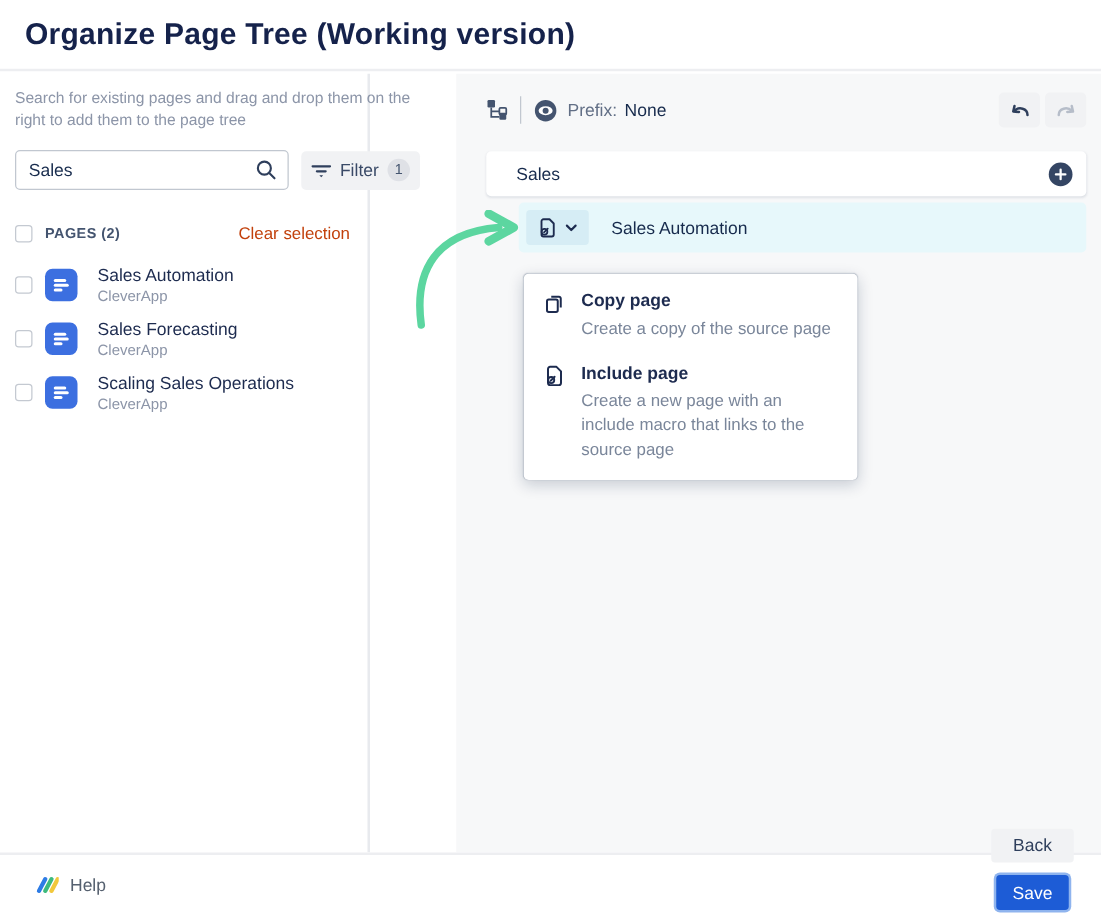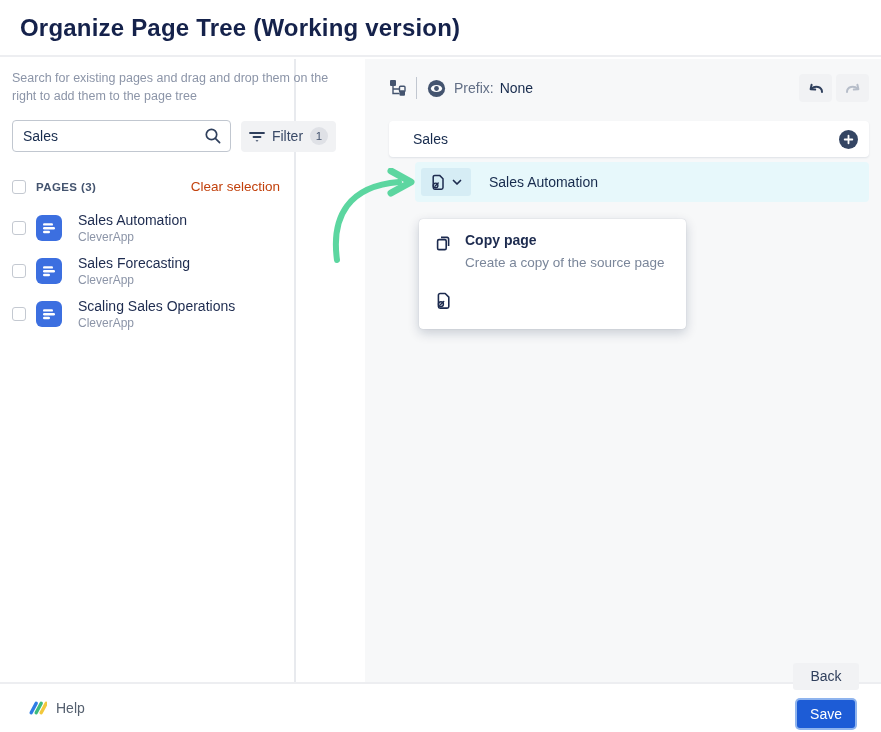--- a/index.html
+++ b/index.html
@@ -120,21 +120,21 @@
               <path d="M6.5 11.2 L8 12.8 L9.5 11.2 Z" fill="#2F3F5C"></path>
             </svg>
         </span>
         <span>Filter</span>
         <span class="filter-badge">1</span>
       </button>
     </div>
 
     <div class="pages-header">
       <span class="checkbox"></span>
-      <span class="label">PAGES (3)</span>
+      <span class="label">PAGES (2)</span>
       <span class="clear-link">Clear selection</span>
     </div>
 
     <div class="page-list">
       <div class="page-row">
         <span class="checkbox"></span>
         <span class="doc-icon">
           <svg width="16" height="16" viewBox="0 0 16 16">
               <rect x="2" y="3.2" width="10" height="2.4" rx="1.2" fill="#fff"></rect>
               <rect x="2" y="7" width="12" height="2.4" rx="1.2" fill="#fff"></rect>
@@ -259,20 +259,24 @@
         </span>
       </div>
       <div class="menu-item">
         <span class="menu-icon">
           <svg width="17" height="18" viewBox="0 0 16 17">
               <path d="M3.2 3 a1.6 1.6 0 0 1 1.6 -1.6 H9.6 L13 4.8 V13.6 a1.6 1.6 0 0 1 -1.6 1.6 H4.8 A1.6 1.6 0 0 1 3.2 13.6 Z" fill="none" stroke="#1D2B4F" stroke-width="1.5" stroke-linejoin="round"></path>
               <circle cx="5.6" cy="11.4" r="2.3" fill="none" stroke="#1D2B4F" stroke-width="1.4"></circle>
               <line x1="5.2" y1="11.9" x2="8.2" y2="8.9" stroke="#1D2B4F" stroke-width="1.4" stroke-linecap="round"></line>
             </svg>
         </span>
+        <span class="menu-texts">
+          <div class="menu-title">Include page</div>
+          <div class="menu-desc">Create a new page with an include macro that links to the source page</div>
+        </span>
       </div>
     </div>
   </div>
 
   <div class="green-arrow">
     <svg width="100" height="104" viewBox="0 0 100 104">
       <path d="M14 92 C8 48 26 18 76 14" fill="none" stroke="#5CD6A0" stroke-width="6" stroke-linecap="round"></path>
       <path d="M68 3 L88 14 L68 25" fill="none" stroke="#5CD6A0" stroke-width="7" stroke-linecap="round" stroke-linejoin="round"></path>
     </svg>
   </div>

